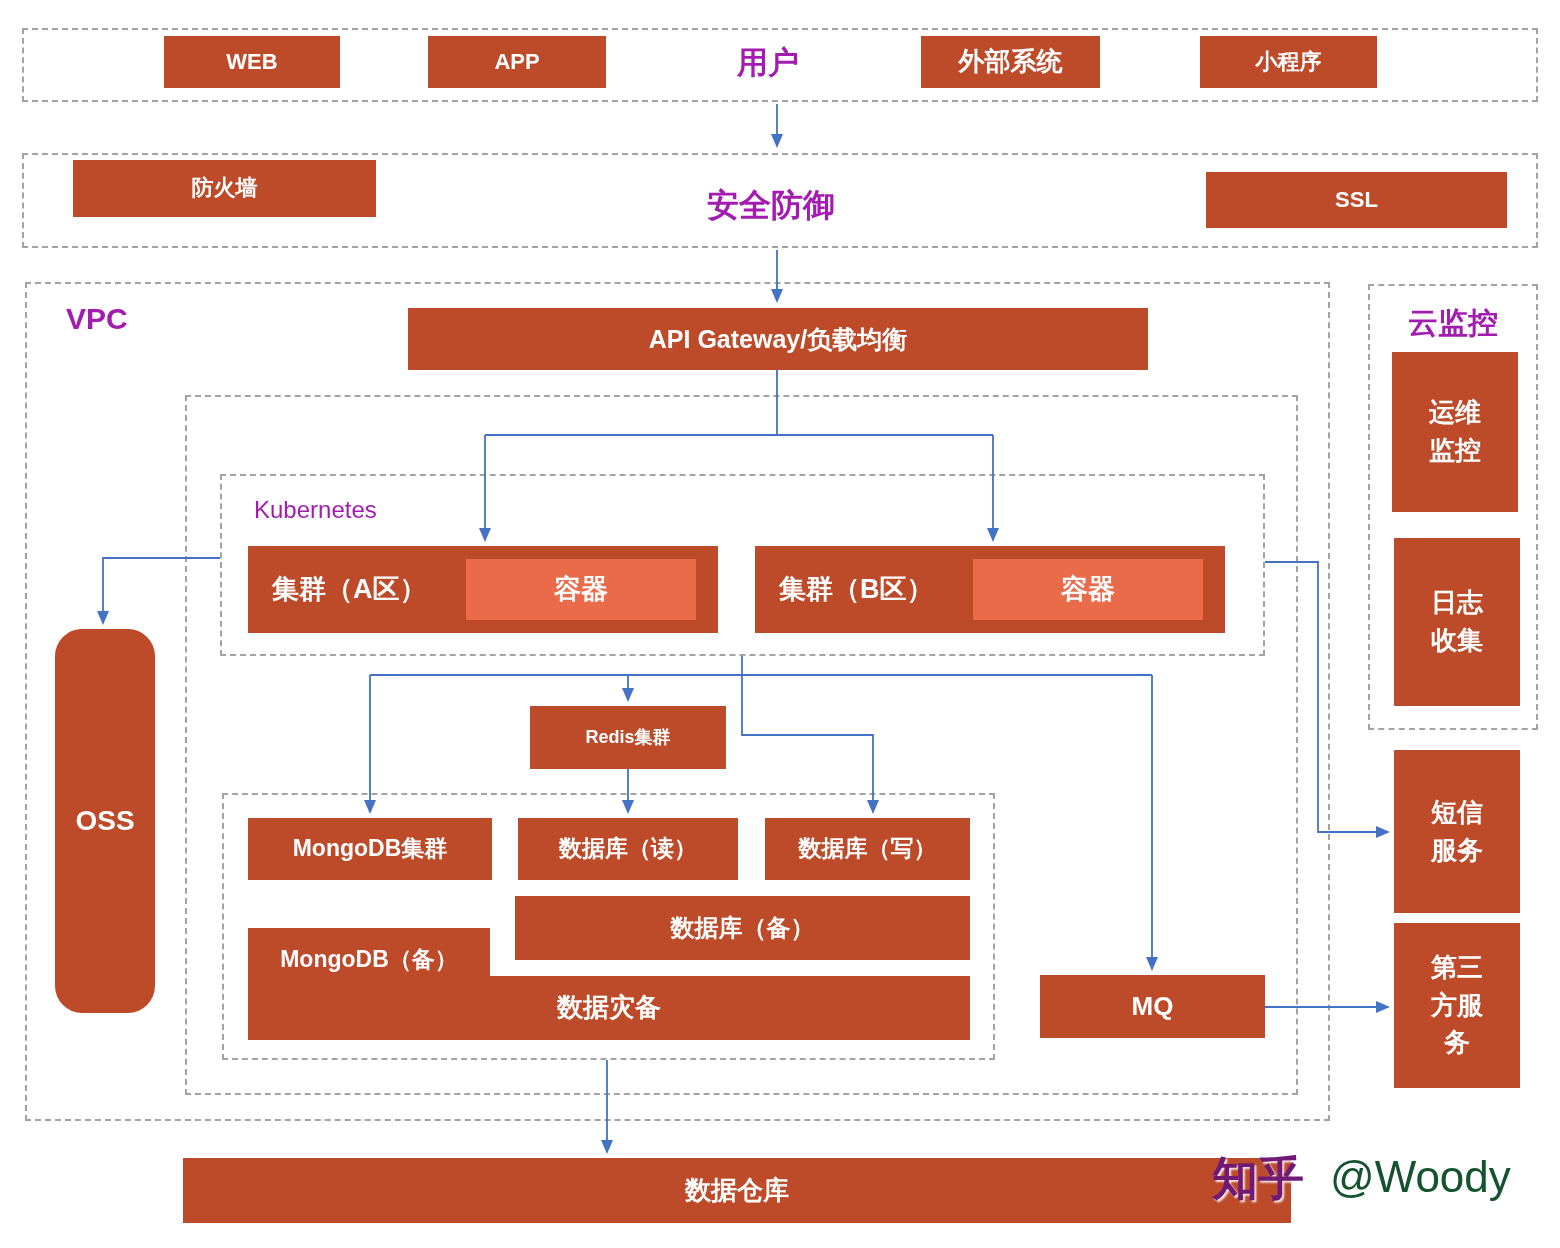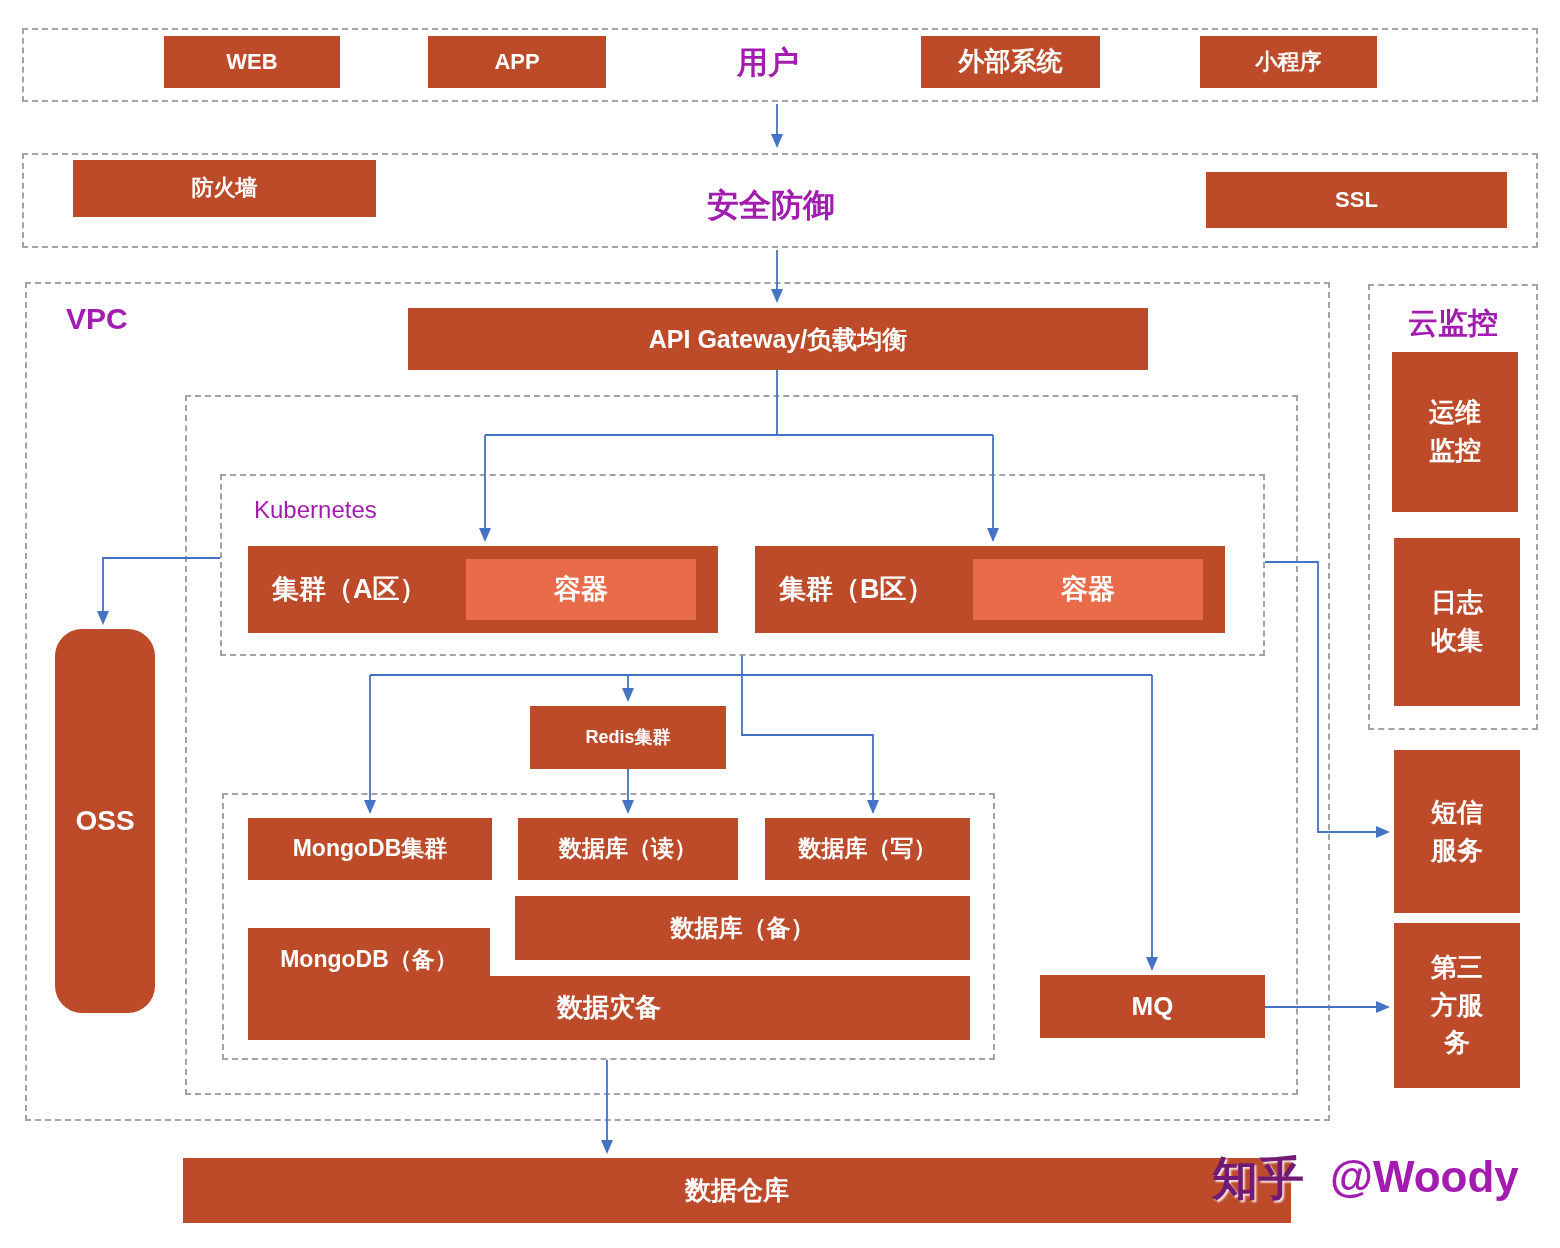--- a/index.html
+++ b/index.html
@@ -15,21 +15,21 @@
   }
   .node.orange{background:#ea6b4a;}
   .glabel{position:absolute; color:#a21caf; font-weight:600; white-space:nowrap;}
   .vlabel{display:inline-block; width:2.15em; line-height:1.45; text-align:center;}
   .cluster{justify-content:flex-start; padding-left:24px;}
   svg.connectors{position:absolute; left:0; top:0; z-index:6; pointer-events:none;}
   .node,.dashed{z-index:2;}
   .glabel{z-index:4;}
   .wm-brand{position:absolute; z-index:8; font-size:46px; font-weight:700; color:#701a75;
     text-shadow:2px 2px 2px rgba(255,255,255,0.85);}
-  .wm-author{position:absolute; z-index:8; font-size:44px; font-weight:700; color:#a21caf;
+  .wm-author{position:absolute; z-index:8; font-size:44px; font-weight:400; color:#14532d;
     text-shadow:1px 1px 0 #ffffff;}
 </style>
 </head>
 <body>
 
 <div id="stage">
 
   <div class="dashed" style="left:22px;top:28px;width:1516px;height:74px;"></div>
   <div class="dashed" style="left:22px;top:153px;width:1516px;height:95px;"></div>
   <div class="dashed" style="left:25px;top:282px;width:1305px;height:839px;"></div>

